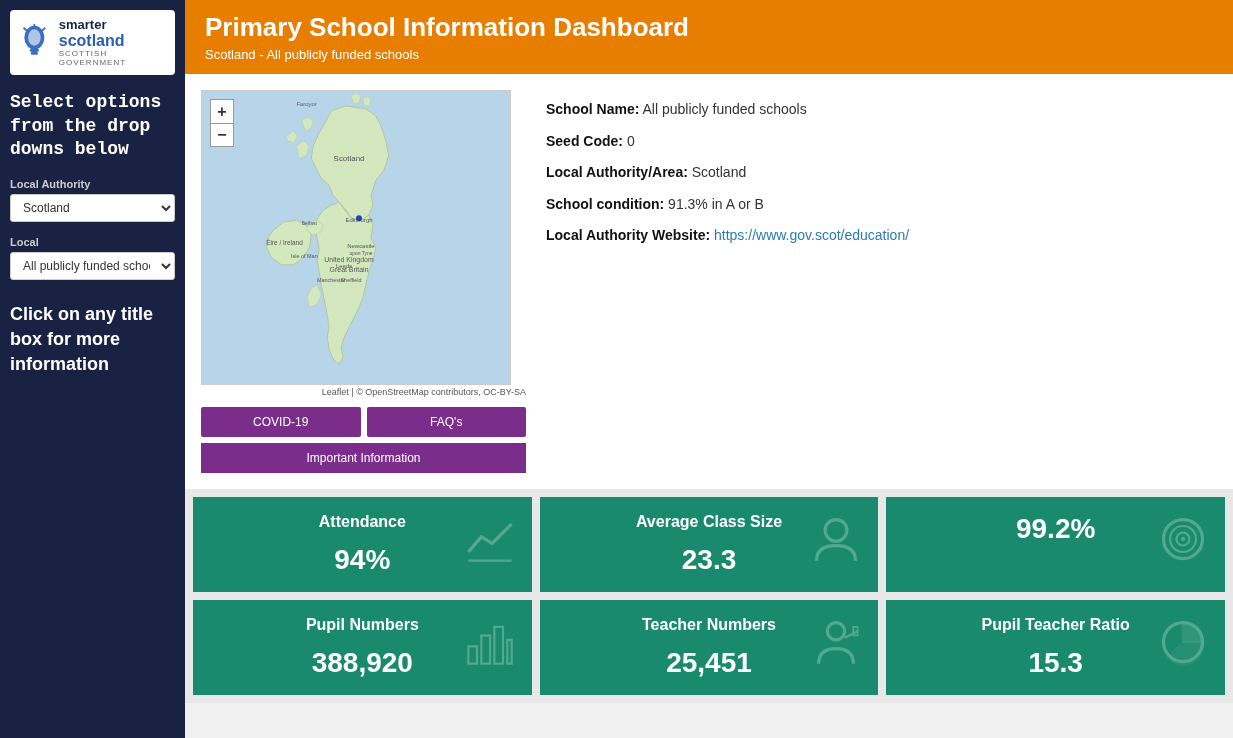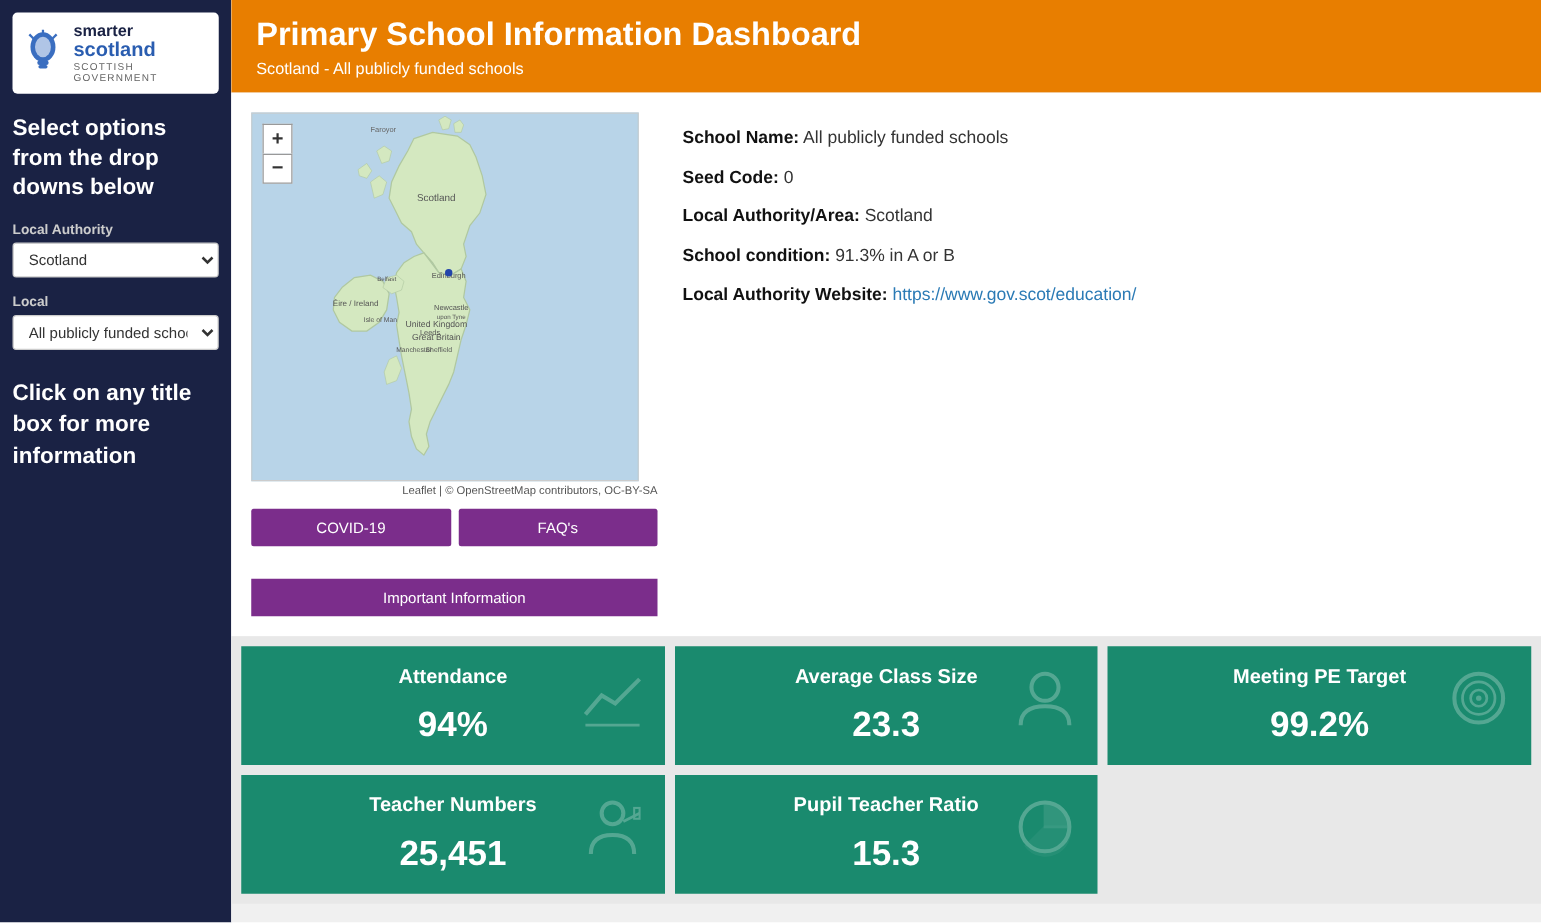--- a/index.html
+++ b/index.html
@@ -35,20 +35,21 @@
     }
     .logo-text .smarter { color: #1a2244; font-size: 13px; font-weight: bold; }
     .logo-text .scotland-brand { color: #2a5db0; font-size: 16px; font-weight: bold; }
     .logo-text .gov { color: #666; font-size: 8px; text-transform: uppercase; letter-spacing: 1px; }
 
     #select-instructions {
       font-size: 18px;
       font-weight: bold;
       margin-bottom: 16px;
       line-height: 1.3;
+      font-family: Liberation Mono, monospace;
     }
 
     .dropdown-label {
       font-size: 11px;
       font-weight: bold;
       margin-bottom: 4px;
       color: #ccc;
     }
     .dropdown-wrapper {
       margin-bottom: 14px;
@@ -189,21 +190,20 @@
     .map-btn-full {
       width: 100%;
       background: #7b2d8b;
       color: white;
       border: none;
       padding: 8px 12px;
       font-size: 12px;
       cursor: pointer;
       border-radius: 0;
       text-align: center;
-      margin-top: 20px;
     }
 
     
     #school-info {
       flex: 1;
       padding: 10px 20px;
       display: flex;
       flex-direction: column;
       gap: 12px;
     }
@@ -407,30 +407,39 @@
         </div>
         <div class="stat-card">
           <div class="stat-title">Average Class Size</div>
           <div class="stat-value">23.3</div>
           <div class="stat-icon"><svg viewBox="0 0 48 48" width="52" height="52">
               <circle cx="24" cy="16" r="10" stroke="white" stroke-width="3" fill="none"></circle>
               <path d="M6,44 Q6,30 24,30 Q42,30 42,44" stroke="white" stroke-width="3" fill="none"></path>
             </svg></div>
         </div>
         <div class="stat-card">
-          <div class="stat-title">Meeting PE Target</div>
           <div class="stat-value">99.2%</div>
           <div class="stat-icon"><svg viewBox="0 0 48 48" width="52" height="52">
               <circle cx="24" cy="24" r="18" stroke="white" stroke-width="3" fill="none"></circle>
               <circle cx="24" cy="24" r="12" stroke="white" stroke-width="2" fill="none"></circle>
               <circle cx="24" cy="24" r="6" stroke="white" stroke-width="2" fill="none"></circle>
               <circle cx="24" cy="24" r="2" fill="white"></circle>
             </svg></div>
         </div>
         <div class="stat-card">
+          <div class="stat-title">Pupil Numbers</div>
+          <div class="stat-value">388,920</div>
+          <div class="stat-icon"><svg viewBox="0 0 48 48" width="52" height="52">
+              <rect x="4" y="28" width="8" height="16" stroke="white" stroke-width="2" fill="none"></rect>
+              <rect x="16" y="18" width="8" height="26" stroke="white" stroke-width="2" fill="none"></rect>
+              <rect x="28" y="10" width="8" height="34" stroke="white" stroke-width="2" fill="none"></rect>
+              <rect x="40" y="22" width="4" height="22" stroke="white" stroke-width="2" fill="none"></rect>
+            </svg></div>
+        </div>
+        <div class="stat-card">
           <div class="stat-title">Teacher Numbers</div>
           <div class="stat-value">25,451</div>
           <div class="stat-icon"><svg viewBox="0 0 48 48" width="52" height="52">
               <circle cx="24" cy="14" r="8" stroke="white" stroke-width="3" fill="none"></circle>
               <path d="M8,44 Q8,30 24,30 Q40,30 40,44" stroke="white" stroke-width="3" fill="none"></path>
               <line x1="32" y1="20" x2="44" y2="14" stroke="white" stroke-width="2"></line>
               <rect x="40" y="10" width="4" height="8" stroke="white" stroke-width="1.5" fill="none"></rect>
             </svg></div>
         </div>
         <div class="stat-card">

